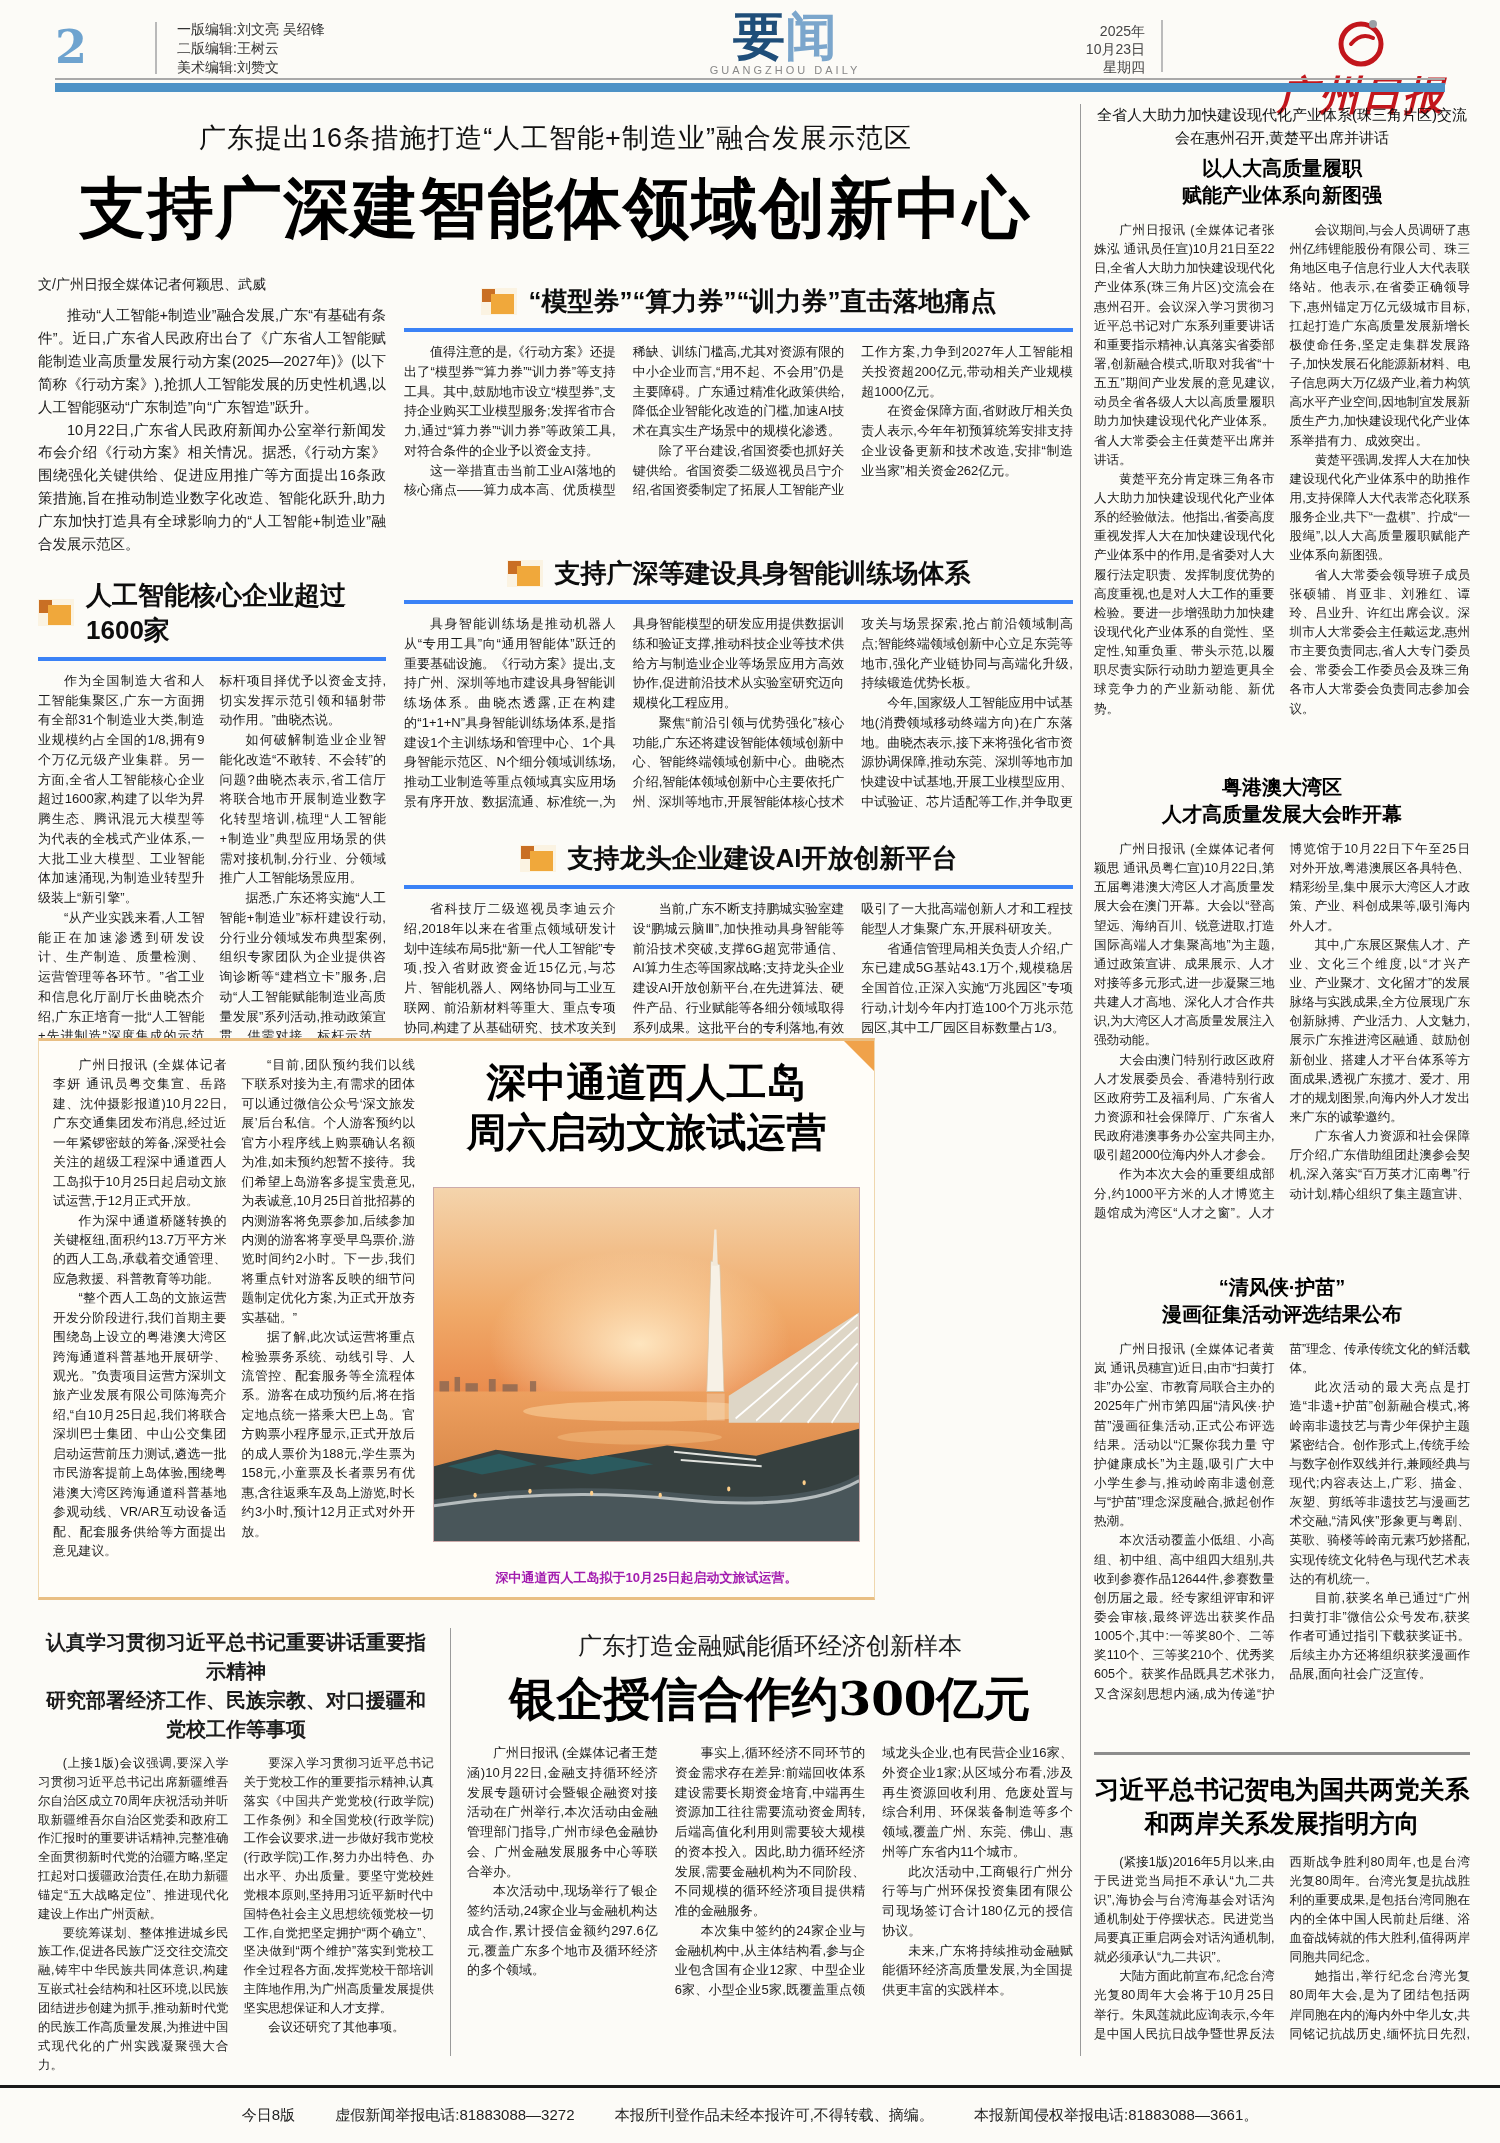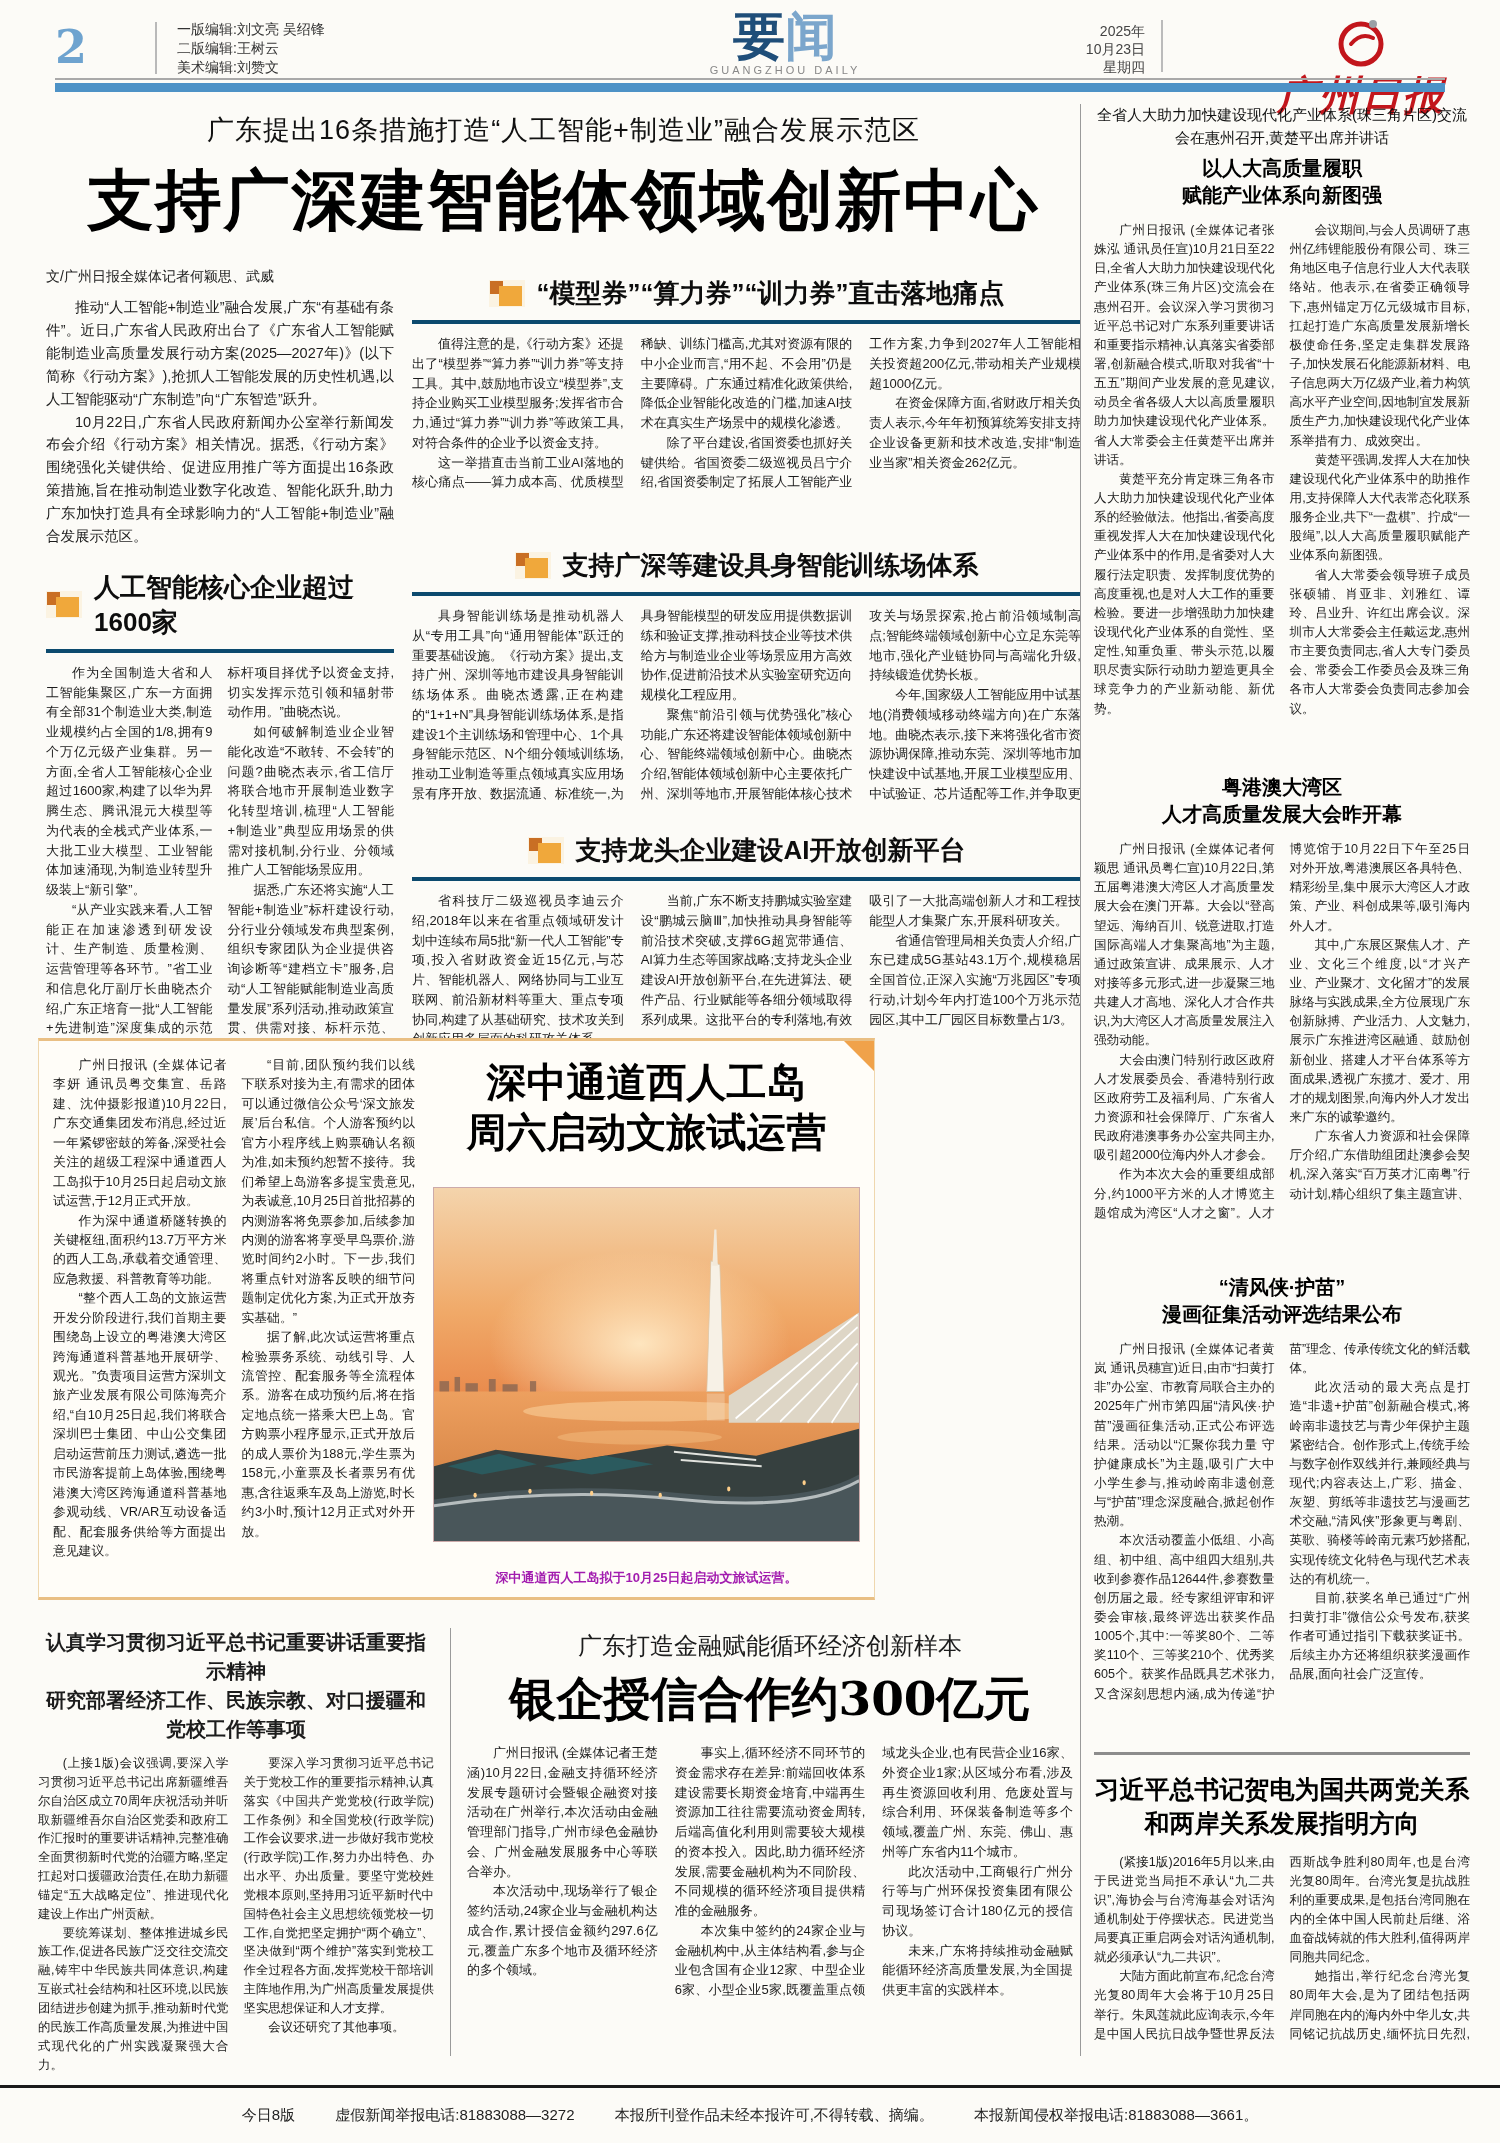--- a/index.html
+++ b/index.html
@@ -22,31 +22,31 @@
   .brand-text{font-family:"DejaVu Serif",serif;font-style:italic;font-weight:bold;
               font-size:40px;color:#c2161c;letter-spacing:2px;}
   .hdr-grayline{position:absolute;left:55px;top:78px;right:55px;height:2px;background:#a9a9a9;}
   .hdr-bluebar{position:absolute;left:55px;top:83px;right:55px;height:9px;background:#4d92c6;}
   
   .body{text-align:justify;font-size:13px;line-height:1.52;color:#1b1b1b;overflow:hidden;}
   .body p{margin:0;text-indent:2em;}
   .cols2{column-count:2;column-gap:15px;}
   .cols3{column-count:3;column-gap:17px;}
   
-  .main{position:absolute;left:38px;top:112px;width:1035px;margin-left:8px;}
+  .main{position:absolute;left:38px;top:120px;width:1035px;}
   .kicker{text-align:center;font-size:27px;color:#111;letter-spacing:1px;}
   .bigheadline{text-align:center;font-family:"DejaVu Serif",serif;font-weight:bold;
                font-size:66px;letter-spacing:2px;margin-top:8px;color:#000;}
   .main-grid{display:flex;gap:18px;margin-top:22px;}
   .main-left{width:348px;flex:0 0 auto;}
   .main-right{flex:1;}
   .byline{font-size:14px;color:#222;margin-bottom:10px;}
   .intro{font-size:14.5px;line-height:1.58;text-align:justify;}
   .intro p{margin:0;text-indent:2em;}
-  .subhead{display:flex;align-items:center;gap:12px;border-bottom:4px solid #0c4a6e;
+  .subhead{display:flex;align-items:center;gap:12px;border-bottom:4px solid #3b82f6;
            padding:8px 0 9px;margin:14px 0 10px;}
   .subhead.centered{justify-content:center;}
   .sqicon{position:relative;width:36px;height:27px;flex:0 0 auto;background:#fbf3e2;}
   .sqicon .sq1{position:absolute;left:1px;top:1px;width:13px;height:13px;background:#c96f24;}
   .sqicon .sq2{position:absolute;left:10px;top:6px;width:23px;height:20px;background:#f0a83b;}
   .subhead h3{margin:0;font-size:26px;font-weight:bold;color:#0d0d0d;}
   .sec-body{margin-bottom:8px;}
   
   .feature{position:absolute;left:38px;top:1038px;width:837px;height:562px;
            border-top:3px solid #e9bf84;border-bottom:3px solid #e9bf84;

